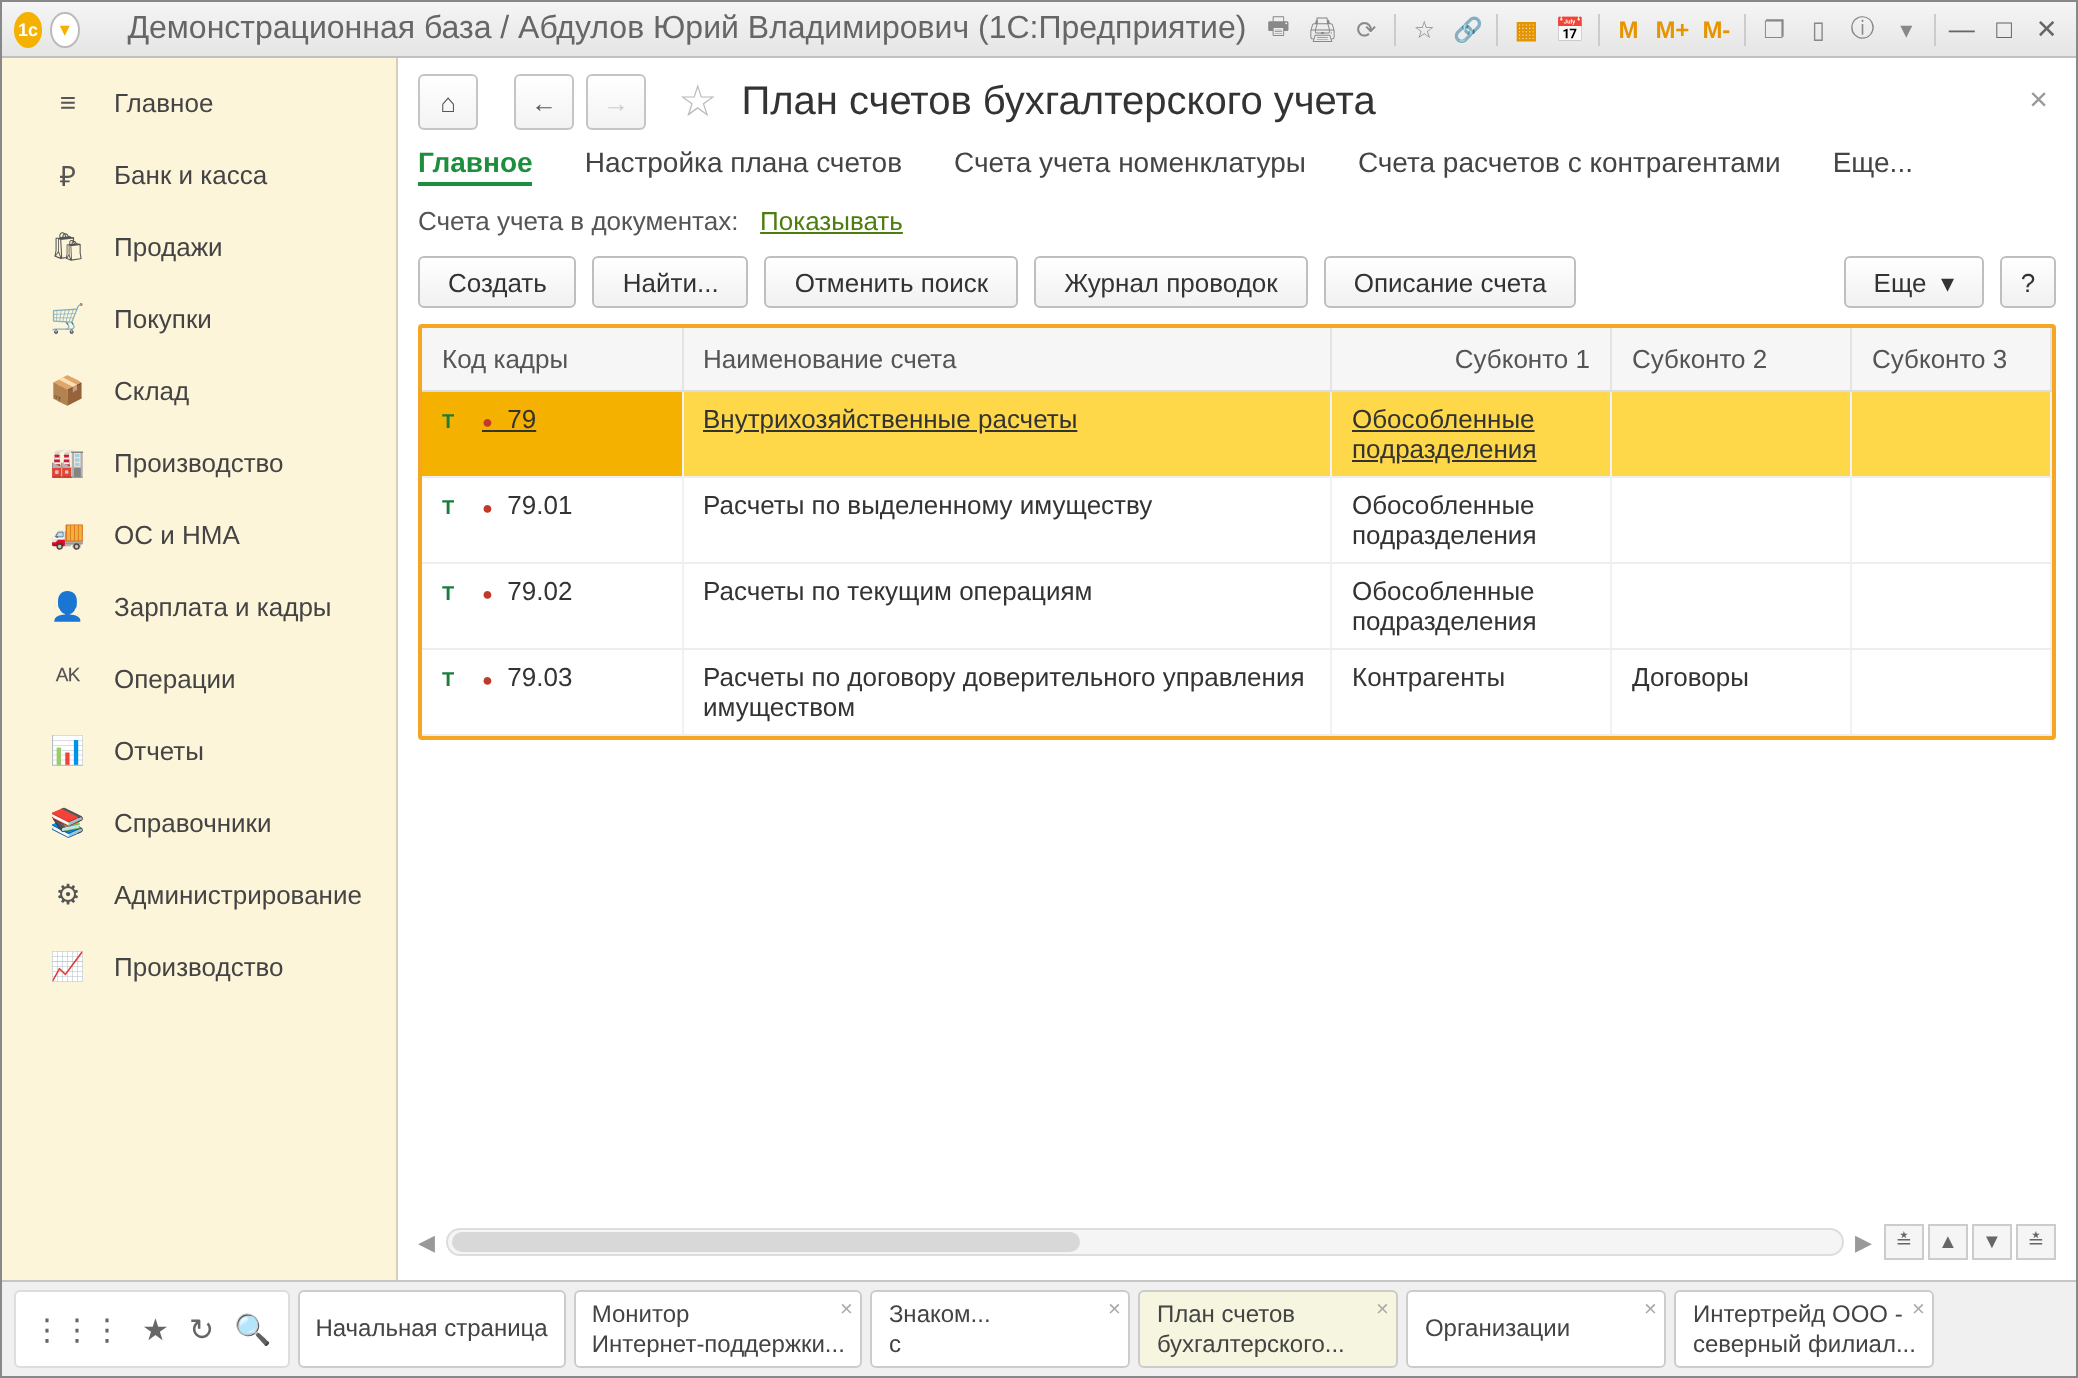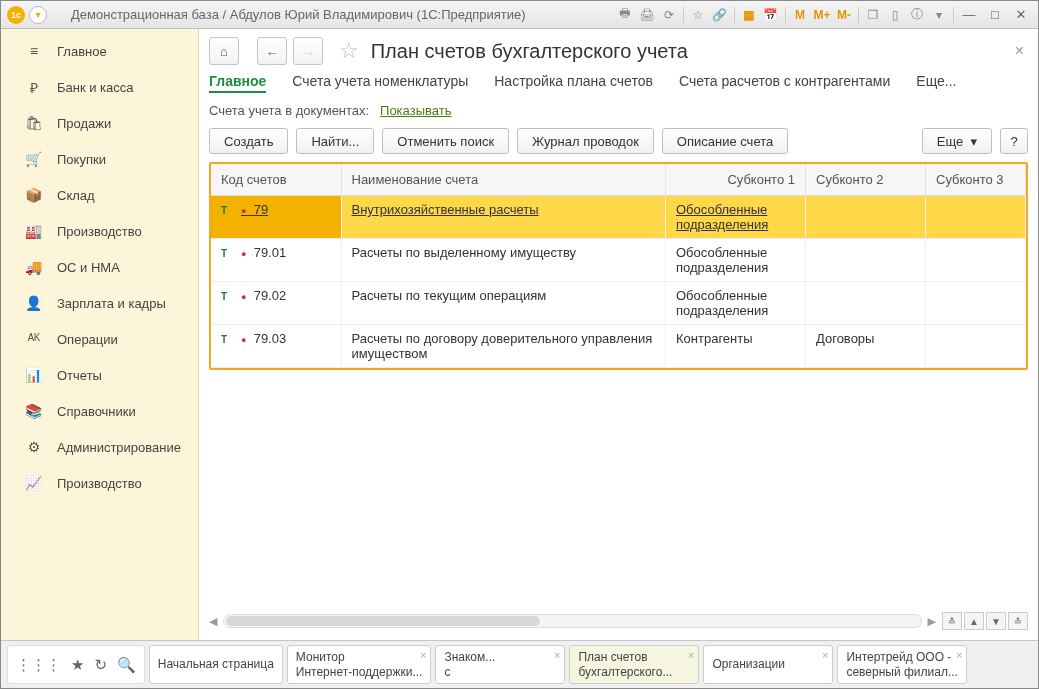--- a/index.html
+++ b/index.html
@@ -1,21 +1,21 @@
 <!DOCTYPE html>
 <html><head>
 <meta charset="utf-8">
 <style>
 * { box-sizing: border-box; font-family: Arial, sans-serif; }
 body { margin: 0; background: #d4d4d4; font-size: 13px; color: #333; }
 .app-window { width: 1039px; height: 689px; background: #f0f0f0; border: 1px solid #888; display: flex; flex-direction: column; }
 .title-bar { height: 28px; background: linear-gradient(#f5f5f5,#e5e5e5); display: flex; align-items: center; padding: 0 6px; border-bottom: 1px solid #c0c0c0; gap: 4px; }
 .tb-logo { width: 18px; height: 18px; background: #f5b100; border-radius: 50%; display: flex; align-items: center; justify-content: center; font-size: 9px; color: #fff; font-weight: bold; }
 .tb-arrow { width: 18px; height: 18px; border: 1px solid #bbb; border-radius: 50%; background: #fff; display: flex; align-items: center; justify-content: center; color: #f5b100; font-size: 10px; }
-.tb-title { color: #666; font-size: 13px; flex: 0 0 auto; margin-left: 20px; }
+.tb-title { color: #666; font-size: 16px; flex: 0 0 auto; margin-left: 20px; }
 .tb-spacer { flex: 1; }
 .tb-icons { display: flex; gap: 6px; align-items: center; }
 .tb-icon { width: 16px; height: 16px; display: flex; align-items: center; justify-content: center; color: #888; font-size: 12px; cursor: pointer; }
 .tb-icon.or { color: #e69500; font-weight: bold; }
 .tb-sep { width: 1px; height: 16px; background: #ccc; }
 .tb-win { width: 22px; height: 18px; display: flex; align-items: center; justify-content: center; color: #666; cursor: pointer; }
 .main-area { flex: 1; display: flex; background: #fff; overflow: hidden; }
 .sidebar { width: 198px; background: #fdf5d9; border-right: 1px solid #d6d0b8; padding-top: 4px; }
 .nav-item { height: 36px; display: flex; align-items: center; padding-left: 24px; gap: 14px; cursor: pointer; color: #444; }
 .nav-icon { width: 18px; text-align: center; font-size: 14px; color: #555; }
@@ -152,22 +152,22 @@
         <div style="width:6px"></div>
         <div class="btn-sq">←</div>
         <div class="btn-sq" style="color:#ccc">→</div>
         <span class="star-out">☆</span>
         <span class="page-title">План счетов бухгалтерского учета</span>
         <span class="close-x">×</span>
       </div>
 
       <div class="inner-tabs" id="inner-tabs">
           <span class="in-tab active">Главное</span>
+          <span class="in-tab">Настройка плана счетов</span>
           <span class="in-tab">Счета учета номенклатуры</span>
-          <span class="in-tab">Настройка плана счетов</span>
           <span class="in-tab">Счета расчетов с контрагентами</span>
           <span class="in-tab">Еще...</span>
         </div>
 
       <div class="subline">
         <span>Счета учета в документах:</span>&nbsp;&nbsp;
         <a>Показывать</a>
       </div>
 
       <div class="toolbar-row">
@@ -178,21 +178,21 @@
         <div class="btn">Описание счета</div>
         <div class="tb-gap"></div>
         <div class="btn"><span>Еще</span>&nbsp;&nbsp;▾</div>
         <div class="btn btn-sm">?</div>
       </div>
 
       <div class="table-wrap">
         <table class="table">
           <thead>
               <tr id="thead-row">
-                <th style="width: 130px;">Код счетов</th>
+                <th style="width: 130px;">Код кадры</th>
                 <th>Наименование счета</th>
                 <th style="width: 140px; text-align: right;">Субконто 1</th>
                 <th style="width: 120px;">Субконто 2</th>
                 <th style="width: 100px;">Субконто 3</th>
               </tr>
             </thead>
           <tbody id="tbody">
               <tr class="selected">
     <td><span class="row-icon"></span><span style="color:#c0392b;font-size:9px">●</span>&nbsp;&nbsp;79</td>
     <td>Внутрихозяйственные расчеты</td>

